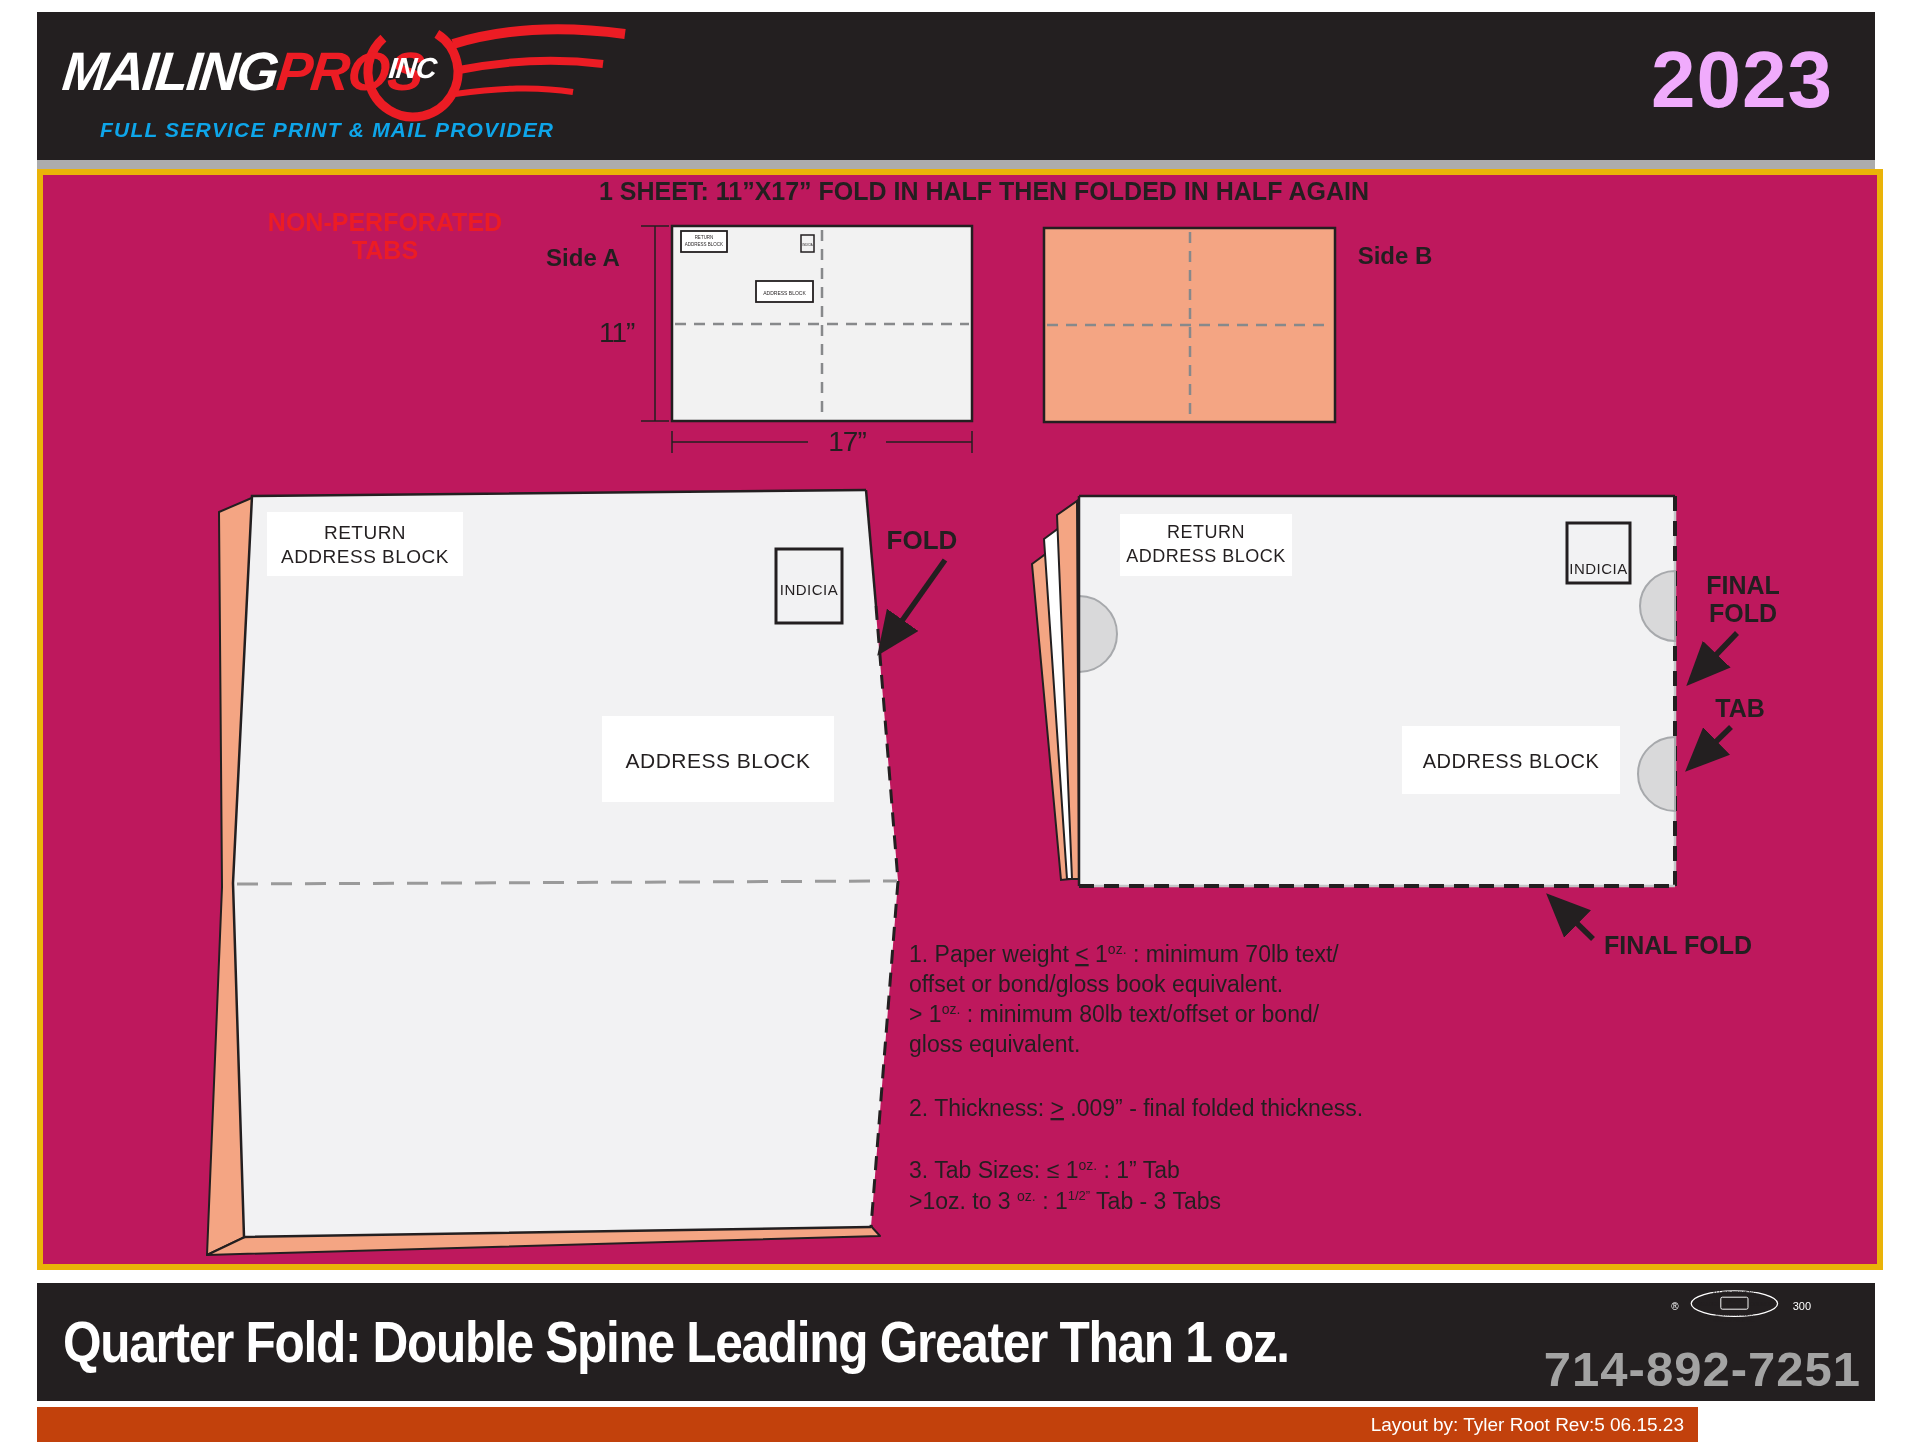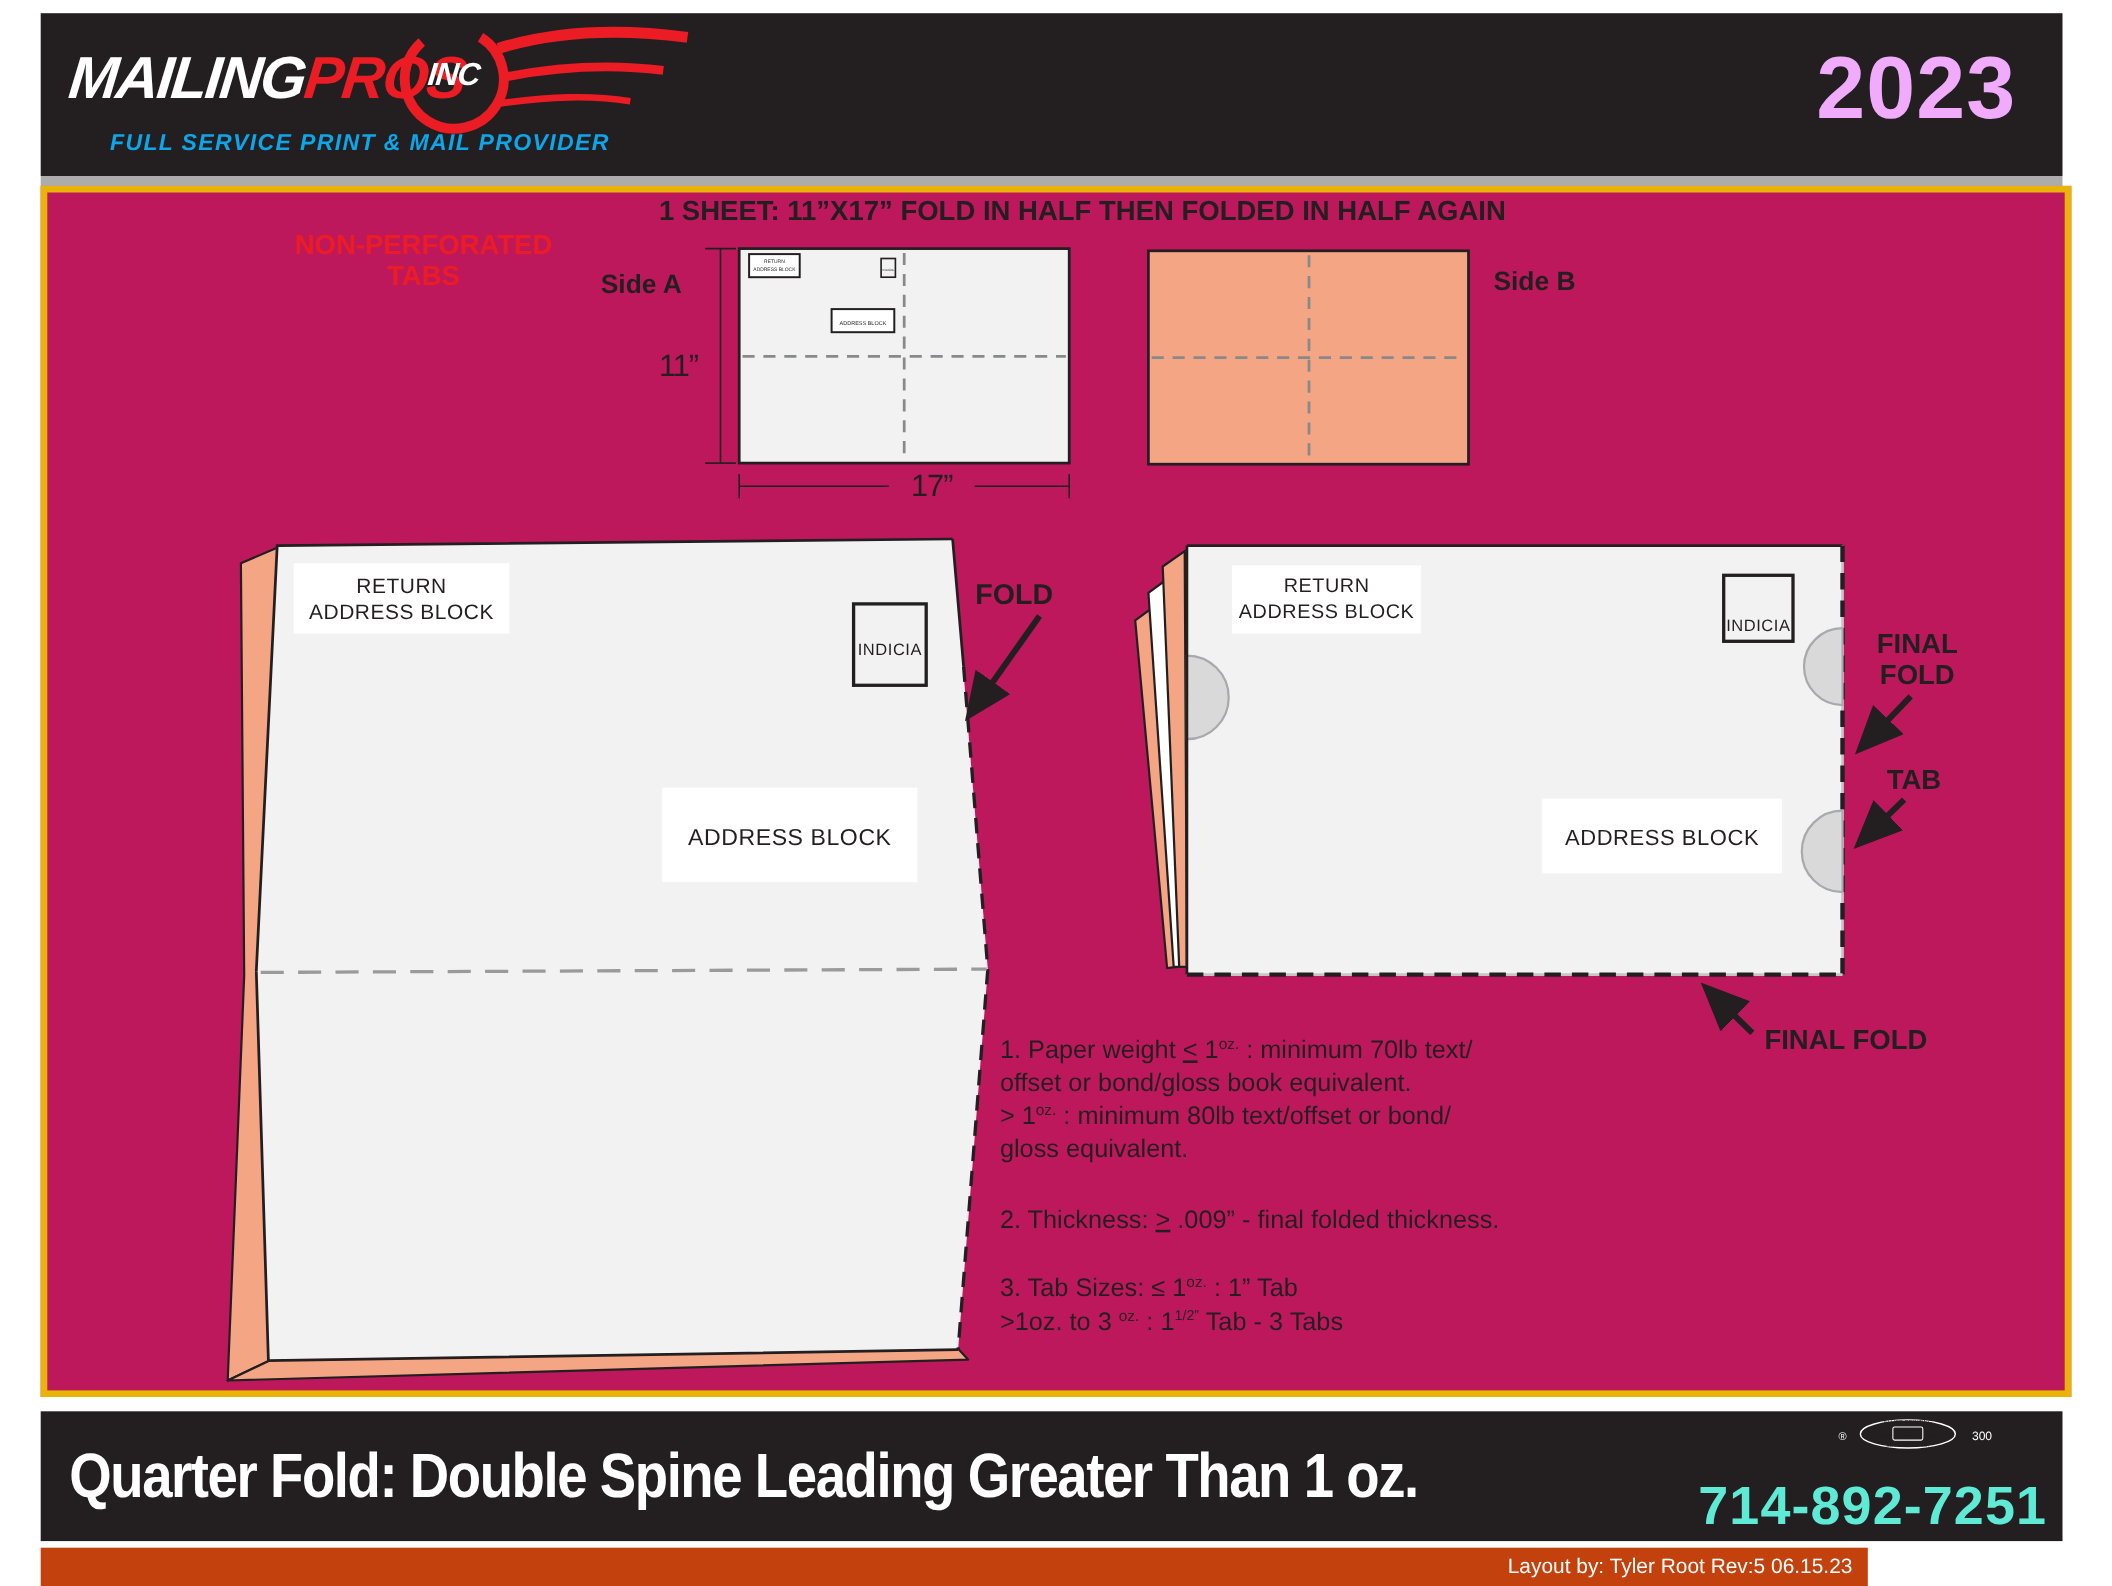--- a/index.html
+++ b/index.html
@@ -16,21 +16,21 @@
   .tagline{left:26px;top:106px;color:#0ea5e9;font-style:italic;font-weight:700;font-size:21px;letter-spacing:1.2px;white-space:nowrap;margin-left:37px;}
   .year{right:42px;top:22px;color:#f0abfc;font-weight:700;font-size:80px;letter-spacing:1px;}
 
   
   .frame{left:37px;top:169px;width:1834px;height:1089px;border:6px solid #eab308;background:#be185d;}
   .frame svg{display:block;}
 
   
   .footer-bar{left:37px;top:1283px;width:1838px;height:118px;background:#231F20;}
   .footer-title{left:26px;top:26px;color:#ffffff;font-weight:700;font-size:57px;letter-spacing:-1.5px;white-space:nowrap;transform:scaleX(.87);transform-origin:left center;}
-  .footer-phone{right:14px;bottom:4px;color:#5eead4;font-weight:700;font-size:49px;letter-spacing:1px;}
+  .footer-phone{right:14px;bottom:4px;color:#a3a3a3;font-weight:700;font-size:49px;letter-spacing:1px;}
   .bug-cluster{right:64px;top:3px;display:flex;align-items:center;gap:5px;color:#ffffff;}
   .bug-reg{font-size:10px;}
   .bug-num{font-size:11px;}
   .footer-bar2{left:37px;top:1407px;width:1661px;height:35px;background:#c2410c;color:#ffffff;}
   .credit{position:absolute;right:14px;top:7px;font-size:19px;color:#ffffff;white-space:nowrap;}
 
   
   svg text{font-family:"Liberation Sans",sans-serif;fill:#231F20;}
   .tb{font-weight:700;}
   .red-t{fill:#EC1C24;}

